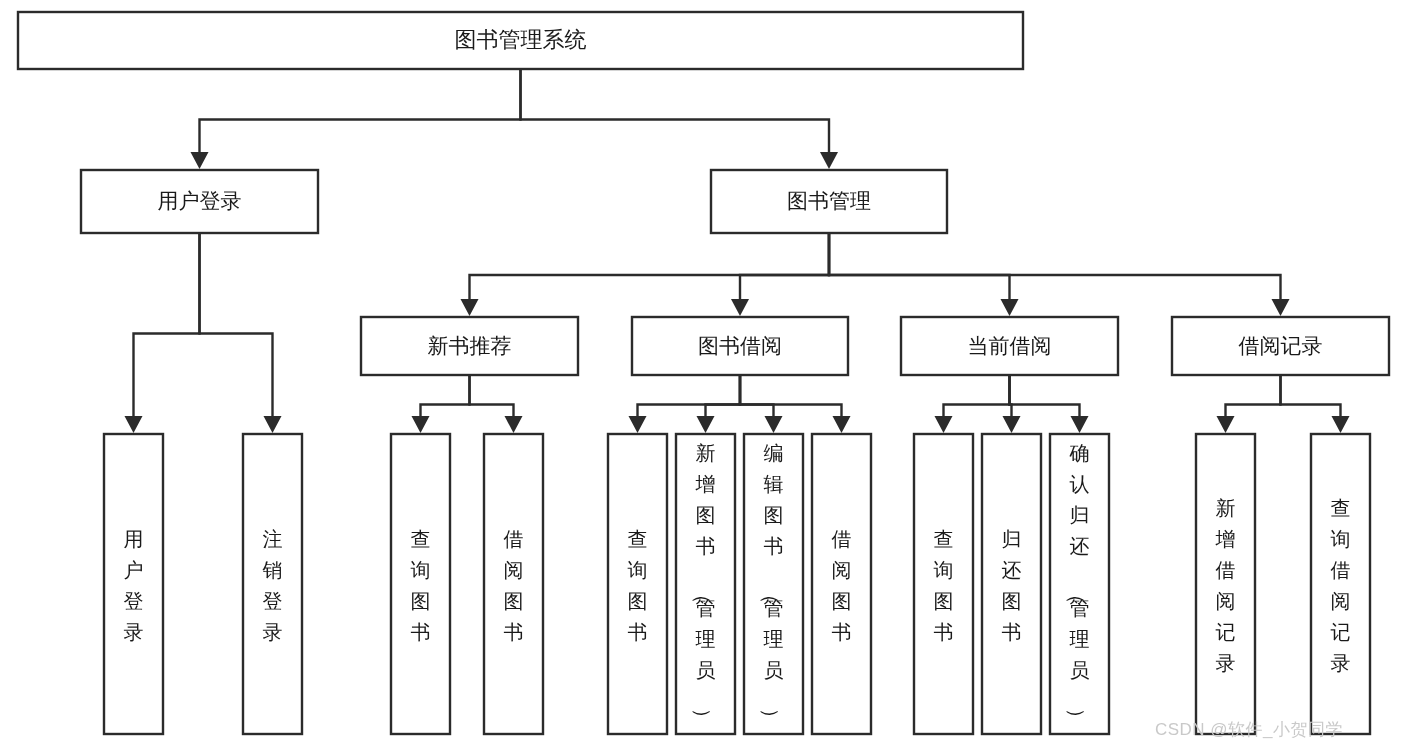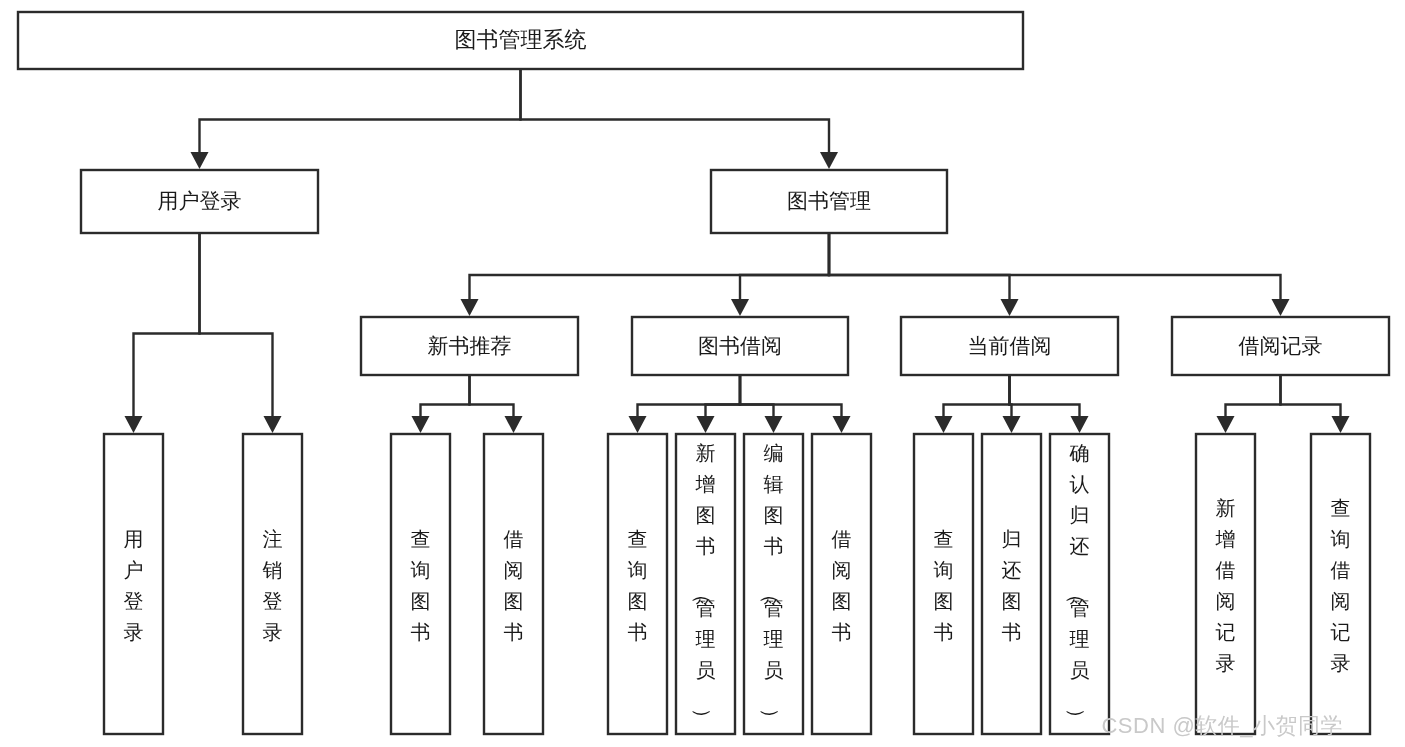--- a/index.html
+++ b/index.html
@@ -60,21 +60,21 @@
   }
   .arrow-head {
     fill: #2b2b2b;
     stroke: none;
   }
   .watermark {
     position: absolute;
     right: 8px;
     bottom: 6px;
     font-family: "Liberation Sans", "DejaVu Sans", sans-serif;
-    font-size: 22px;
+    font-size: 17px;
     color: #c9c9c9;
     letter-spacing: 0.5px;
     user-select: none;
     pointer-events: none;
     white-space: nowrap;
   }
 </style>
 </head>
 <body>
 

